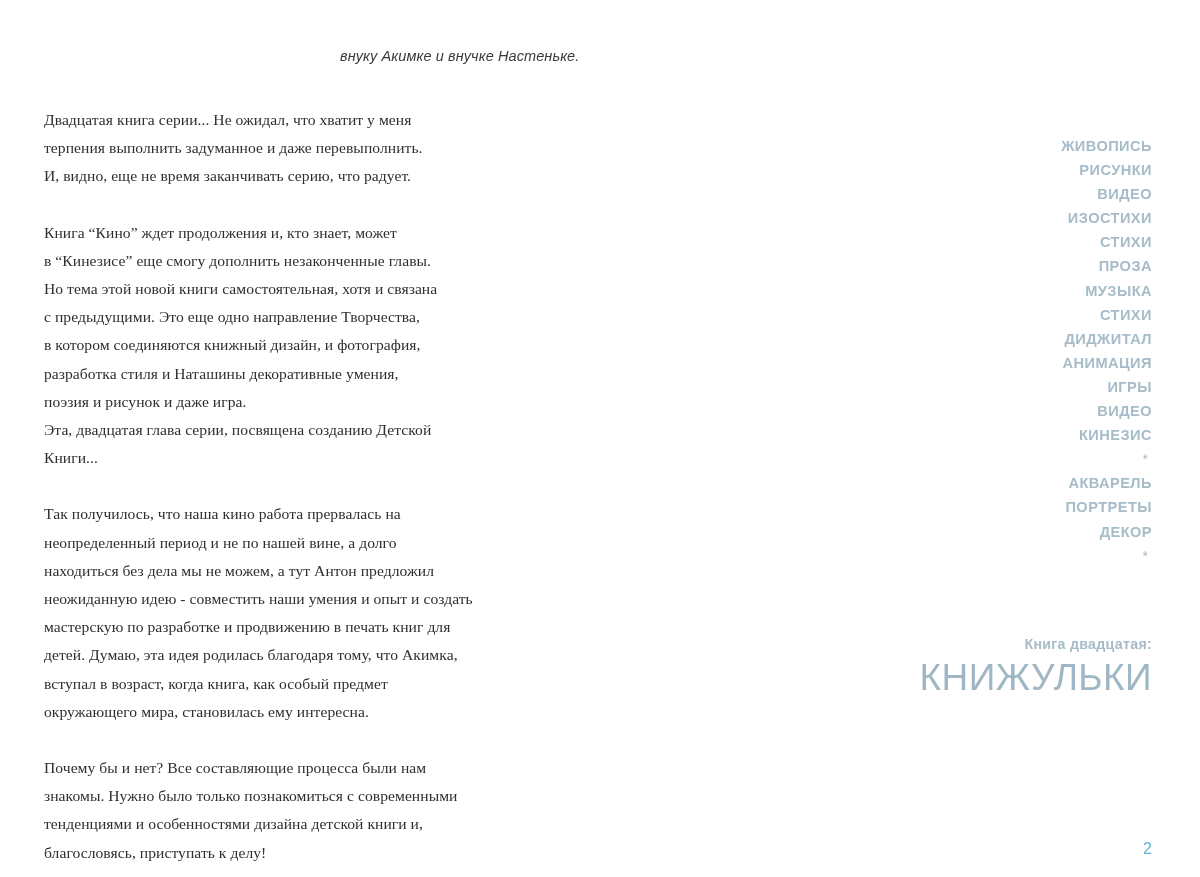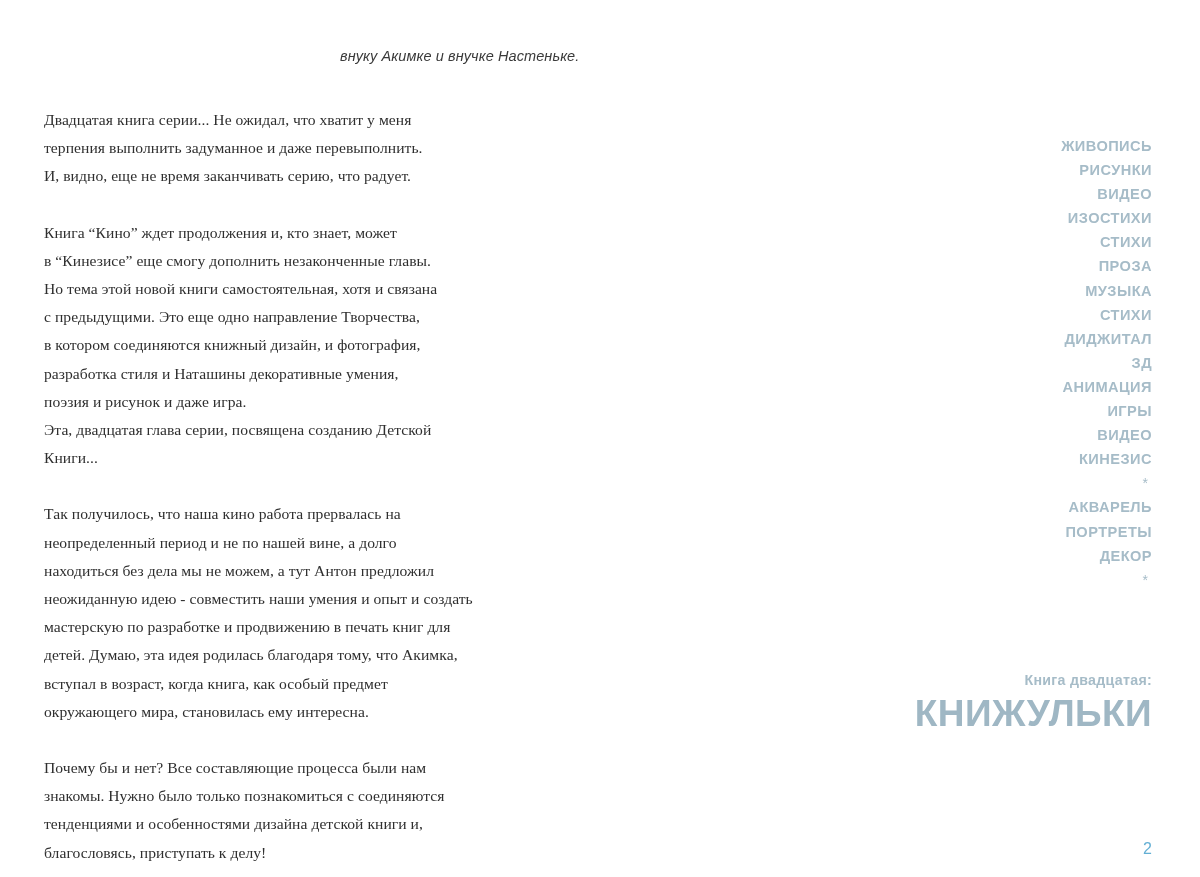--- a/index.html
+++ b/index.html
@@ -77,36 +77,36 @@
     font-size: 14px;
     color: #a6bcc8;
     padding-right: 4px;
     user-select: none;
   }
 
   
   .title-block {
     position: absolute;
     right: 48px;
-    top: 670px;
+    top: 634px;
     width: 400px;
     text-align: right;
   }
   .title-kicker {
     display: block;
     font-size: 14.2px;
     font-weight: bold;
     color: #a6bcc8;
     letter-spacing: 0.3px;
     line-height: 20px;
   }
   .title-main {
     display: block;
     font-size: 37px;
-    font-weight: bold;
+    font-weight: normal;
     color: #9fb7c4;
     letter-spacing: 0.4px;
     line-height: 44px;
     margin-top: 2px;
   }
 
   
   .page-number {
     position: absolute;
     right: 48px;
@@ -139,36 +139,35 @@
 Книги...</p>
     <p class="para">Так получилось, что наша кино работа прервалась на
 неопределенный период и не по нашей вине, а долго
 находиться без дела мы не можем, а тут Антон предложил
 неожиданную идею - совместить наши умения и опыт и создать
 мастерскую по разработке и продвижению в печать книг для
 детей. Думаю, эта идея родилась благодаря тому, что Акимка,
 вступал в возраст, когда книга, как особый предмет
 окружающего мира, становилась ему интересна.</p>
     <p class="para">Почему бы и нет? Все составляющие процесса были нам
-знакомы. Нужно было только познакомиться с соединяются
+знакомы. Нужно было только познакомиться с современными
 тенденциями и особенностями дизайна детской книги и,
 благословясь, приступать к делу!</p>
   </div>
 
   <nav class="rail">
     <span class="rail-item">ЖИВОПИСЬ</span>
     <span class="rail-item">РИСУНКИ</span>
     <span class="rail-item">ВИДЕО</span>
     <span class="rail-item">ИЗОСТИХИ</span>
     <span class="rail-item">СТИХИ</span>
     <span class="rail-item">ПРОЗА</span>
     <span class="rail-item">МУЗЫКА</span>
     <span class="rail-item">СТИХИ</span>
     <span class="rail-item">ДИДЖИТАЛ</span>
-    <span class="rail-item">ЗД</span>
     <span class="rail-item">АНИМАЦИЯ</span>
     <span class="rail-item">ИГРЫ</span>
     <span class="rail-item">ВИДЕО</span>
     <span class="rail-item">КИНЕЗИС</span>
     <span class="rail-sep">*</span>
     <span class="rail-item">АКВАРЕЛЬ</span>
     <span class="rail-item">ПОРТРЕТЫ</span>
     <span class="rail-item">ДЕКОР</span>
     <span class="rail-sep">*</span>
   </nav>

